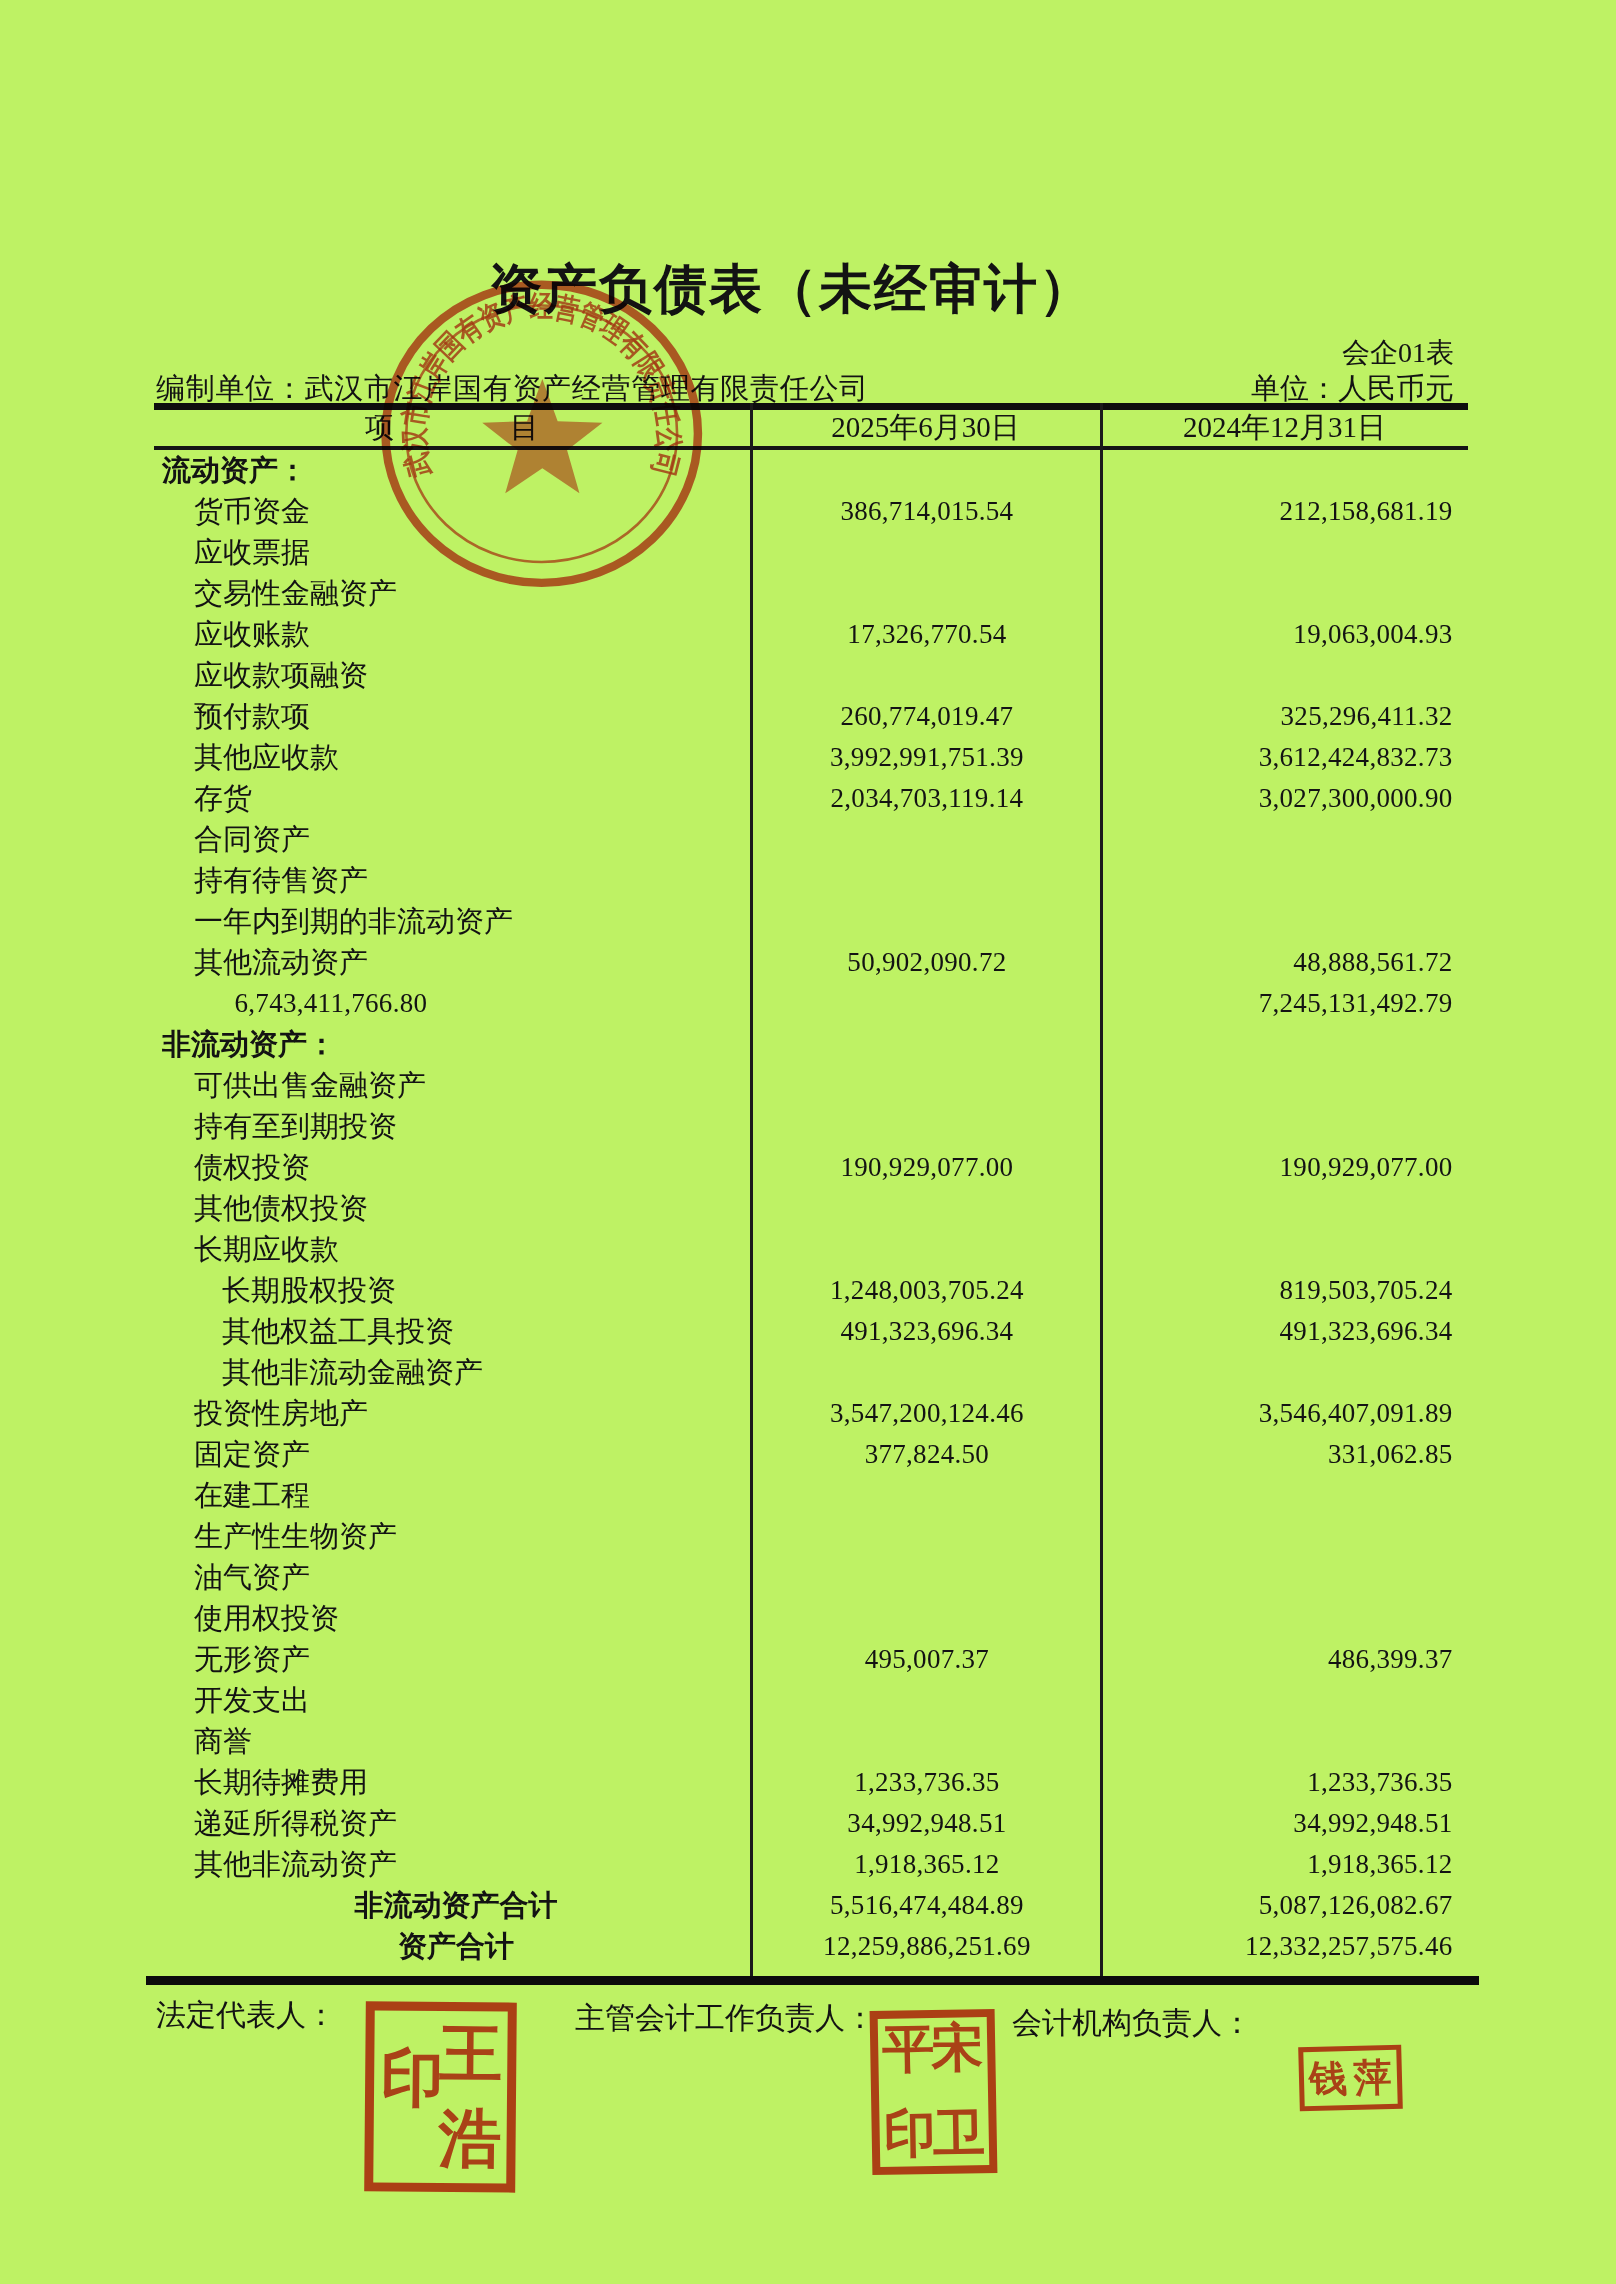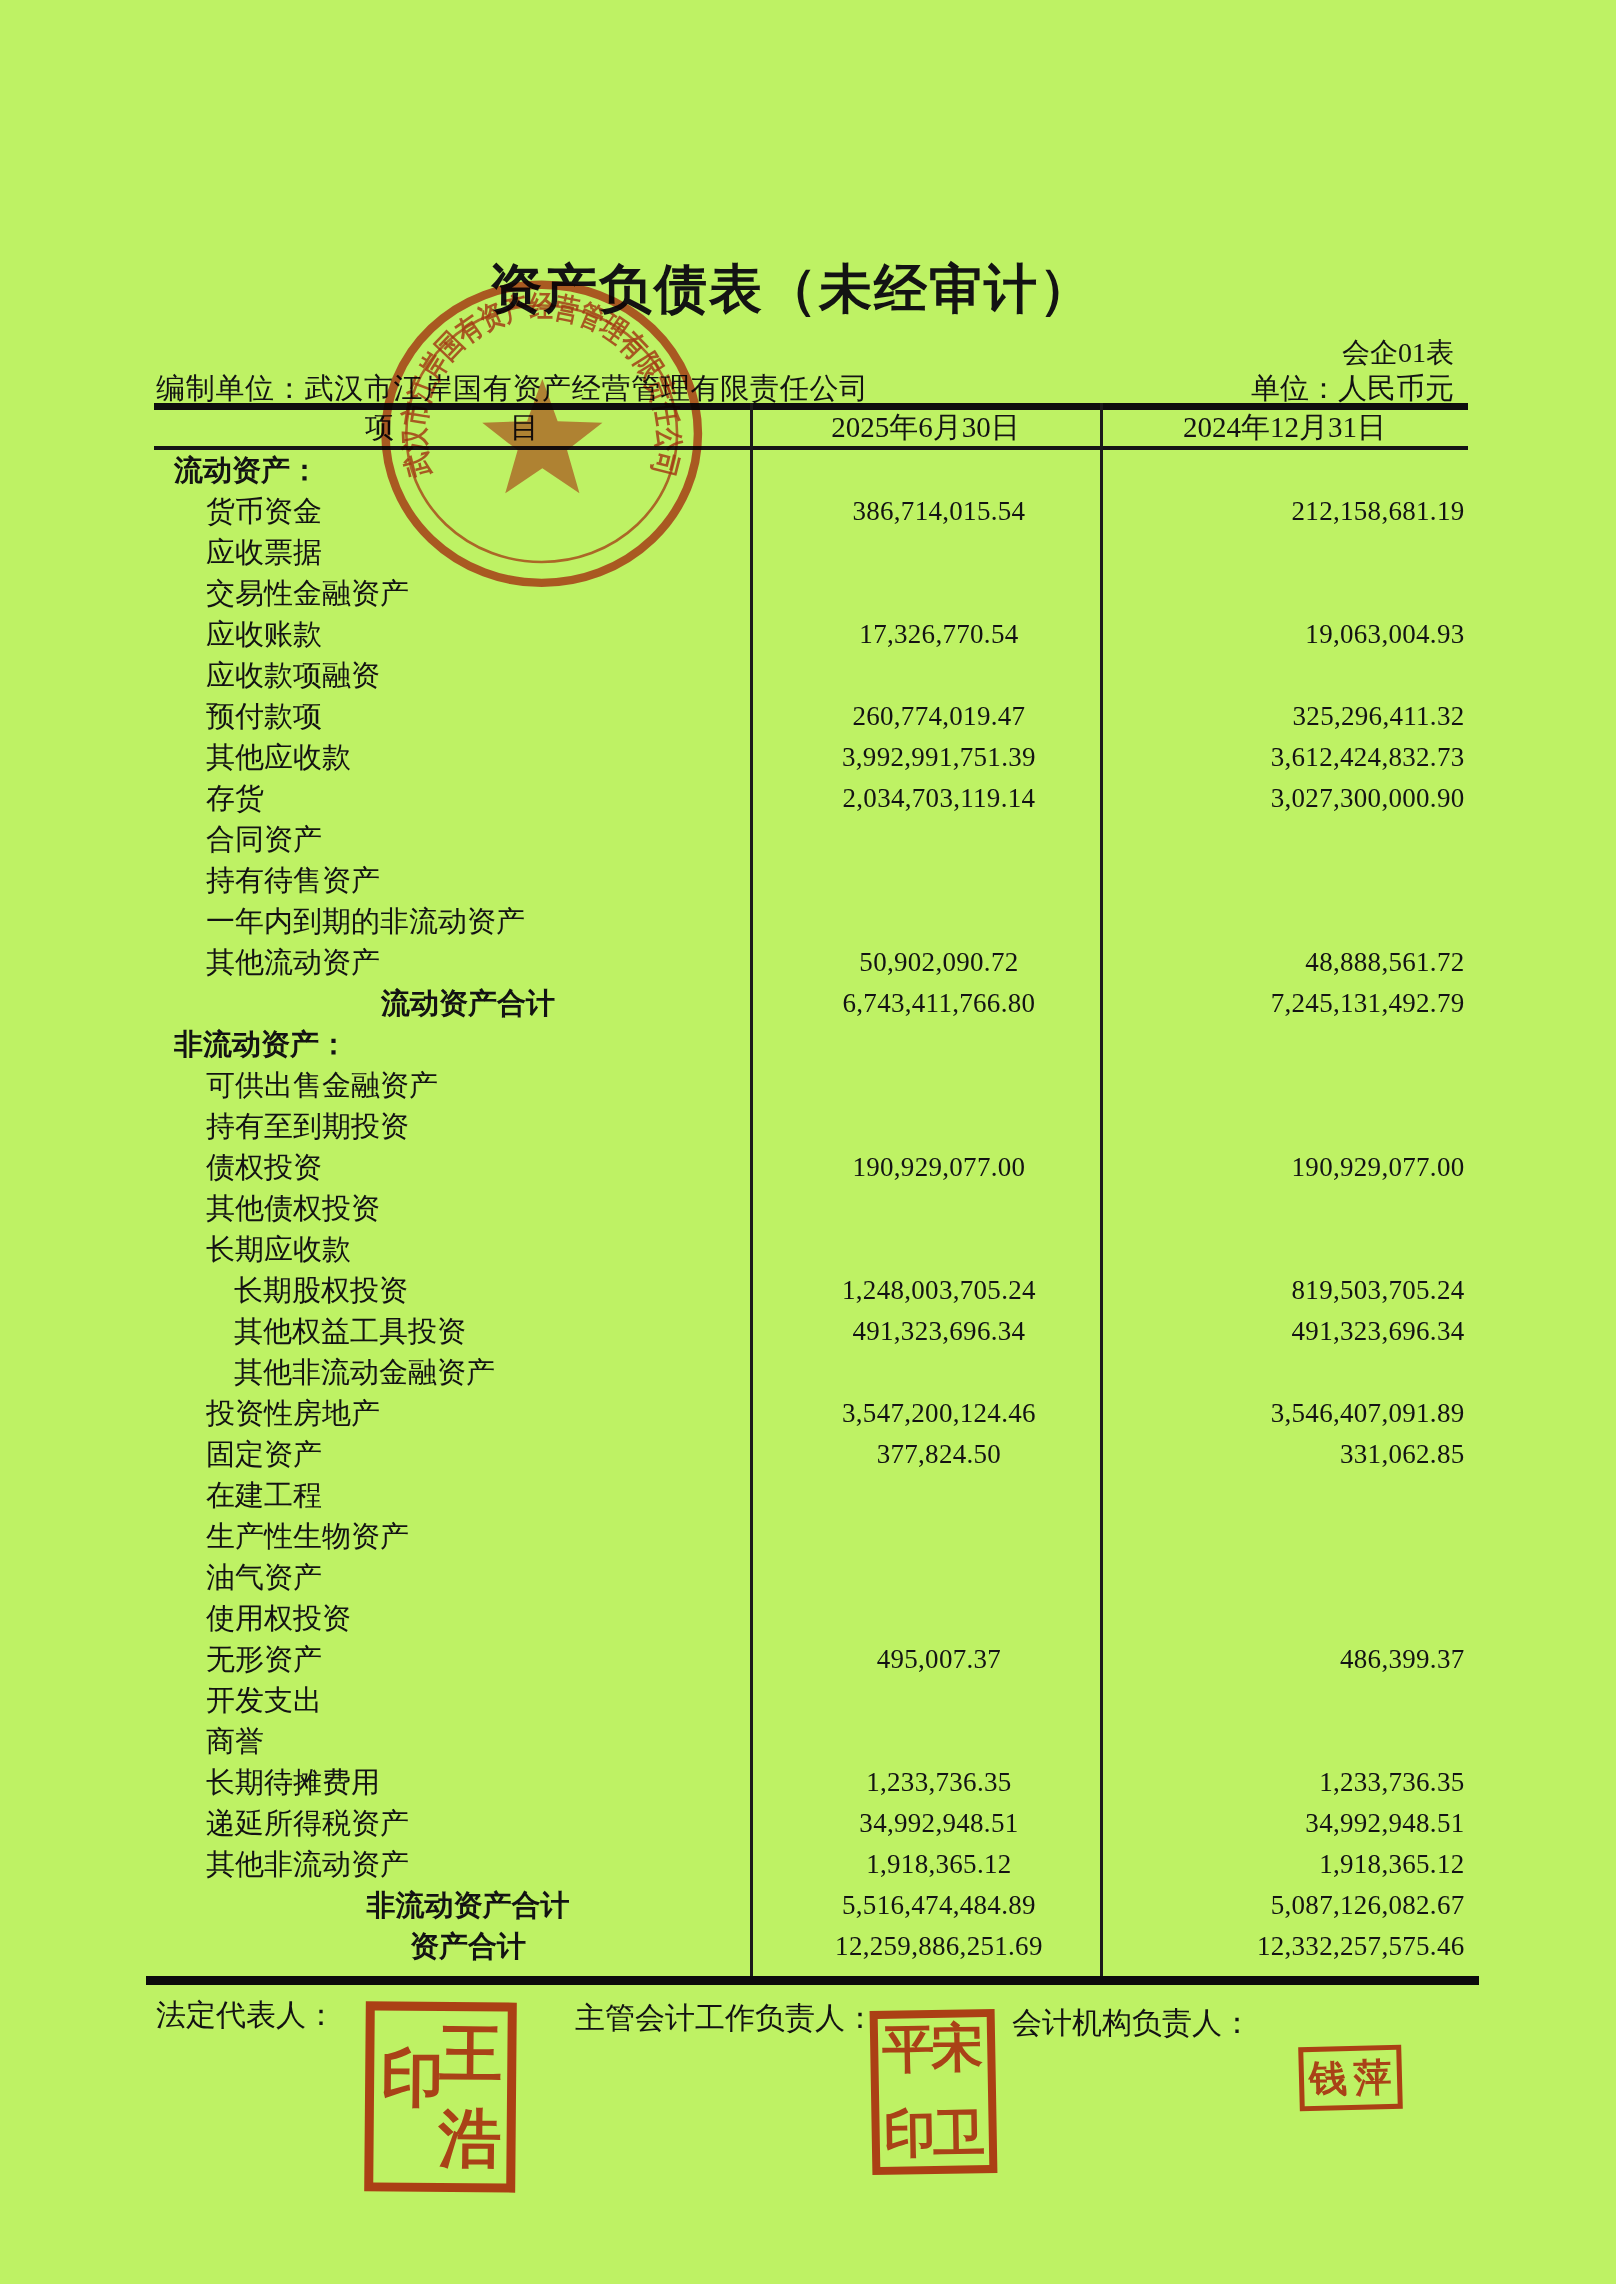--- a/index.html
+++ b/index.html
@@ -20,21 +20,21 @@
   .t-top{position:absolute;left:0;top:0;width:1314px;height:6.5px;background:#0e0e0e;}
   .t-head{
     position:absolute;left:0;top:6.5px;width:1314px;height:36px;display:flex;
     align-items:center;font-size:29px;
   }
   .t-head-sep{position:absolute;left:0;top:43px;width:1314px;height:3.9px;background:#151515;}
   .t-bottom{position:absolute;left:-7.8px;top:1573px;width:1333px;height:8.5px;background:#0c0c0c;}
   .vline{position:absolute;top:0;width:2.6px;height:1573px;background:#1b1b1b;}
   .vline.v1{left:596px;}
   .vline.v2{left:946px;}
-  .t-body{position:absolute;left:16px;top:47px;width:1314px;}
+  .t-body{position:absolute;left:4px;top:47px;width:1314px;}
   .row{display:flex;height:41px;align-items:center;}
   .c1{width:596px;font-size:29px;white-space:nowrap;}
   .c2{width:351px;text-align:center;padding-right:5.2px;box-sizing:border-box;}
   .c3{flex:1;text-align:right;padding-right:19.5px;box-sizing:border-box;}
   .num{font-size:27px;letter-spacing:0.3px;}
   .hc{text-align:center;padding:0!important;}
   .row .c1{padding-left:3.9px;box-sizing:border-box;}
   .row.ind1 .c1{padding-left:36px;}
   .row.ind2 .c1{padding-left:64px;}
   .row.section{font-weight:700;}
@@ -163,21 +163,20 @@
           <div class="c3 num"></div>
         </div>
 
         <div class="row ind1">
           <div class="c1">其他流动资产</div>
           <div class="c2 num">50,902,090.72</div>
           <div class="c3 num">48,888,561.72</div>
         </div>
 
         <div class="row total">
-          <div class="c1">流动资产合计</div>
           <div class="c2 num">6,743,411,766.80</div>
           <div class="c3 num">7,245,131,492.79</div>
         </div>
 
         <div class="row section ind0">
           <div class="c1">非流动资产：</div>
           <div class="c2 num"></div>
           <div class="c3 num"></div>
         </div>
 

